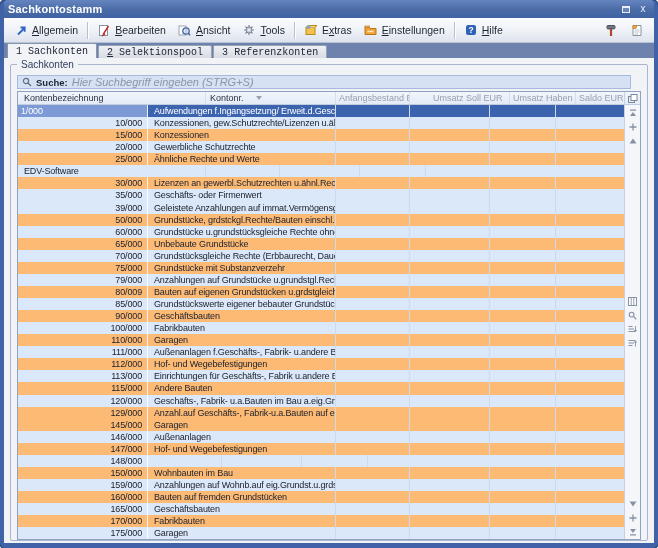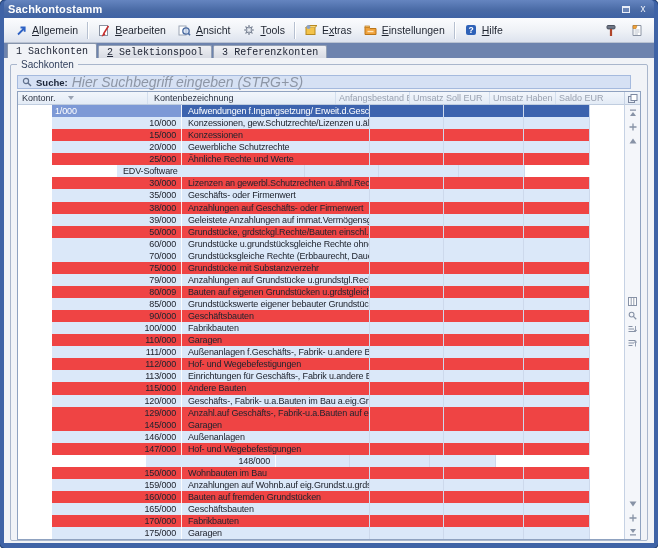--- a/index.html
+++ b/index.html
@@ -37,46 +37,46 @@
   
   .content{height:485px;background:#f1f3f7;padding:5px 6px 2px 6px;}
   .groupbox{height:477px;border:1px solid #a9b6cc;border-radius:2px;position:relative;
     padding:8px 4px 4px 4px;margin-top:1px;}
   .groupbox>.legend{position:absolute;top:-6px;left:6px;background:#f1f3f7;padding:0 4px;
     font-size:10px;color:#33415e;}
   
   .searchbar{height:14px;background:#d6e1f4;border:1px solid #a5bade;display:flex;align-items:center;
     padding:0 4px;margin:2px 12px 2px 2px;gap:4px;}
   .searchbar .lbl{font-size:9.5px;font-weight:bold;color:#1a2438;}
-  .searchbar .ph{font-size:14px;font-style:italic;color:#8d96a6;}
+  .searchbar .ph{font-size:11px;font-style:italic;color:#8d96a6;}
   
   .grid{height:449px;margin:0 2px;border:1px solid #8fa2c0;background:#ffffff;display:flex;}
   .grid-main{flex:1;display:flex;flex-direction:column;min-width:0;}
   .ghead{height:13px;display:flex;background:linear-gradient(180deg,#f2f6fc 0%,#e3ebf6 100%);
     border-bottom:1px solid #c0cddf;flex:none;}
   .hcell{font-size:9px;color:#2a3140;display:flex;align-items:center;overflow:hidden;white-space:nowrap;
     border-right:1px solid #d4dfee;padding:0 3px;cursor:default;}
   .hcell.gray{color:#99a1b0;}
   .sort-arrow{width:0;height:0;border-left:3px solid transparent;border-right:3px solid transparent;
     border-top:4px solid #9aa3b3;margin-left:12px;}
-  .gbody{flex:1;display:flex;flex-direction:column;align-items:center;}
-  .row{flex:1;display:flex;min-height:0;background:#ef4444;}
+  .gbody{flex:1;display:flex;flex-direction:column;}
+  .row{flex:1;display:flex;min-height:0;background:#fdba74;}
   .row.alt{background:#dbe8f9;}
   .row.selected{background:#3c63ae;}
   .row.selected .cell{color:#ffffff;}
   .cell{font-size:9px;letter-spacing:-0.15px;color:#20242e;display:flex;align-items:center;
     overflow:hidden;white-space:nowrap;}
   .c-nr{width:130px;flex:none;justify-content:flex-end;padding-right:5px;border-right:1px solid rgba(255,255,255,.85);}
   .row.selected .c-nr{background:#7d99d6;justify-content:flex-start;padding-left:3px;}
   .c-name{width:188px;flex:none;padding-left:6px;border-right:1px solid #cdd9ec;}
   .c-v{flex:none;border-right:1px solid #cdd9ec;}
   .c-3{width:74px;} .c-4{width:80px;} .c-5{width:66px;} .c-6{flex:1;border-right:none;}
   .hcell.h-nr{width:130px;flex:none;padding-left:4px;}
   .hcell.h-name{width:188px;flex:none;padding-left:6px;}
-  .hcell.h-3{width:74px;flex:none;} .hcell.h-4{width:80px;flex:none;}
+  .hcell.h-3{width:74px;flex:none;} .hcell.h-4{width:80px;flex:none;margin-left:20px;}
   .hcell.h-5{width:66px;flex:none;} .hcell.h-6{flex:1;border-right:none;}
   
   .grid-side{width:16px;flex:none;border-left:1px solid #c6d2e4;display:flex;flex-direction:column;background:#f4f6fa;}
   .side-head{height:13px;flex:none;background:linear-gradient(180deg,#f2f6fc 0%,#e3ebf6 100%);
     border-bottom:1px solid #c0cddf;display:flex;align-items:center;justify-content:center;}
   .side-rest{flex:1;display:flex;flex-direction:column;justify-content:space-between;align-items:center;padding:3px 0;}
   .side-group{display:flex;flex-direction:column;gap:5px;align-items:center;}
   .sicon{width:10px;height:9px;display:flex;align-items:center;justify-content:center;cursor:default;}
   svg{display:block;}
 </style>
@@ -207,25 +207,25 @@
               <path d="M6 6 L9 9" stroke="#5f708c" stroke-width="1.4"></path>
             </svg>
         </span>
         <span class="lbl">Suche:</span>
         <span class="ph">Hier Suchbegriff eingeben (STRG+S)</span>
       </div>
 
       <div class="grid">
         <div class="grid-main">
           <div class="ghead">
+            <span class="hcell h-name">Kontenbezeichnung</span>
             <span class="hcell h-nr">
               <span>Kontonr.</span>
               <span class="sort-arrow"></span>
             </span>
-            <span class="hcell h-name">Kontenbezeichnung</span>
             <span class="hcell h-3 gray">Anfangsbestand EUR</span>
             <span class="hcell h-4 gray">Umsatz Soll EUR</span>
             <span class="hcell h-5 gray">Umsatz Haben EUR</span>
             <span class="hcell h-6 gray">Saldo EUR</span>
           </div>
           <div class="gbody">
               <div class="row selected">
     <span class="cell c-nr">1/000</span>
     <span class="cell c-name">Aufwendungen f.Ingangsetzung/ Erweit.d.Geschäftsbetriebes</span>
     <span class="cell c-v c-3"></span>
@@ -281,47 +281,47 @@
     <span class="cell c-v c-6"></span>
   </div>
               <div class="row alt">
     <span class="cell c-nr">35/000</span>
     <span class="cell c-name">Geschäfts- oder Firmenwert</span>
     <span class="cell c-v c-3"></span>
     <span class="cell c-v c-4"></span>
     <span class="cell c-v c-5"></span>
     <span class="cell c-v c-6"></span>
   </div>
-              <div class="row">
-    <span class="cell c-nr">38/000</span>
-    <span class="cell c-name">Anzahlungen auf Geschäfts- oder Firmenwert</span>
-    <span class="cell c-v c-3"></span>
-    <span class="cell c-v c-4"></span>
-    <span class="cell c-v c-5"></span>
-    <span class="cell c-v c-6"></span>
-  </div>
               <div class="row alt">
     <span class="cell c-nr">39/000</span>
     <span class="cell c-name">Geleistete Anzahlungen auf immat.Vermögensgegenstände</span>
     <span class="cell c-v c-3"></span>
     <span class="cell c-v c-4"></span>
     <span class="cell c-v c-5"></span>
     <span class="cell c-v c-6"></span>
   </div>
               <div class="row">
     <span class="cell c-nr">50/000</span>
     <span class="cell c-name">Grundstücke, grdstckgl.Rechte/Bauten einschl.Bauten/fr.Grds</span>
     <span class="cell c-v c-3"></span>
     <span class="cell c-v c-4"></span>
     <span class="cell c-v c-5"></span>
     <span class="cell c-v c-6"></span>
   </div>
               <div class="row alt">
     <span class="cell c-nr">60/000</span>
     <span class="cell c-name">Grundstücke u.grundstücksgleiche Rechte ohne Bauten</span>
+    <span class="cell c-v c-3"></span>
+    <span class="cell c-v c-4"></span>
+    <span class="cell c-v c-5"></span>
+    <span class="cell c-v c-6"></span>
+  </div>
+              <div class="row">
+    <span class="cell c-nr">65/000</span>
+    <span class="cell c-name">Unbebaute Grundstücke</span>
     <span class="cell c-v c-3"></span>
     <span class="cell c-v c-4"></span>
     <span class="cell c-v c-5"></span>
     <span class="cell c-v c-6"></span>
   </div>
               <div class="row alt">
     <span class="cell c-nr">70/000</span>
     <span class="cell c-name">Grundstücksgleiche Rechte (Erbbaurecht, Dauerwohnrecht)</span>
     <span class="cell c-v c-3"></span>
     <span class="cell c-v c-4"></span>

